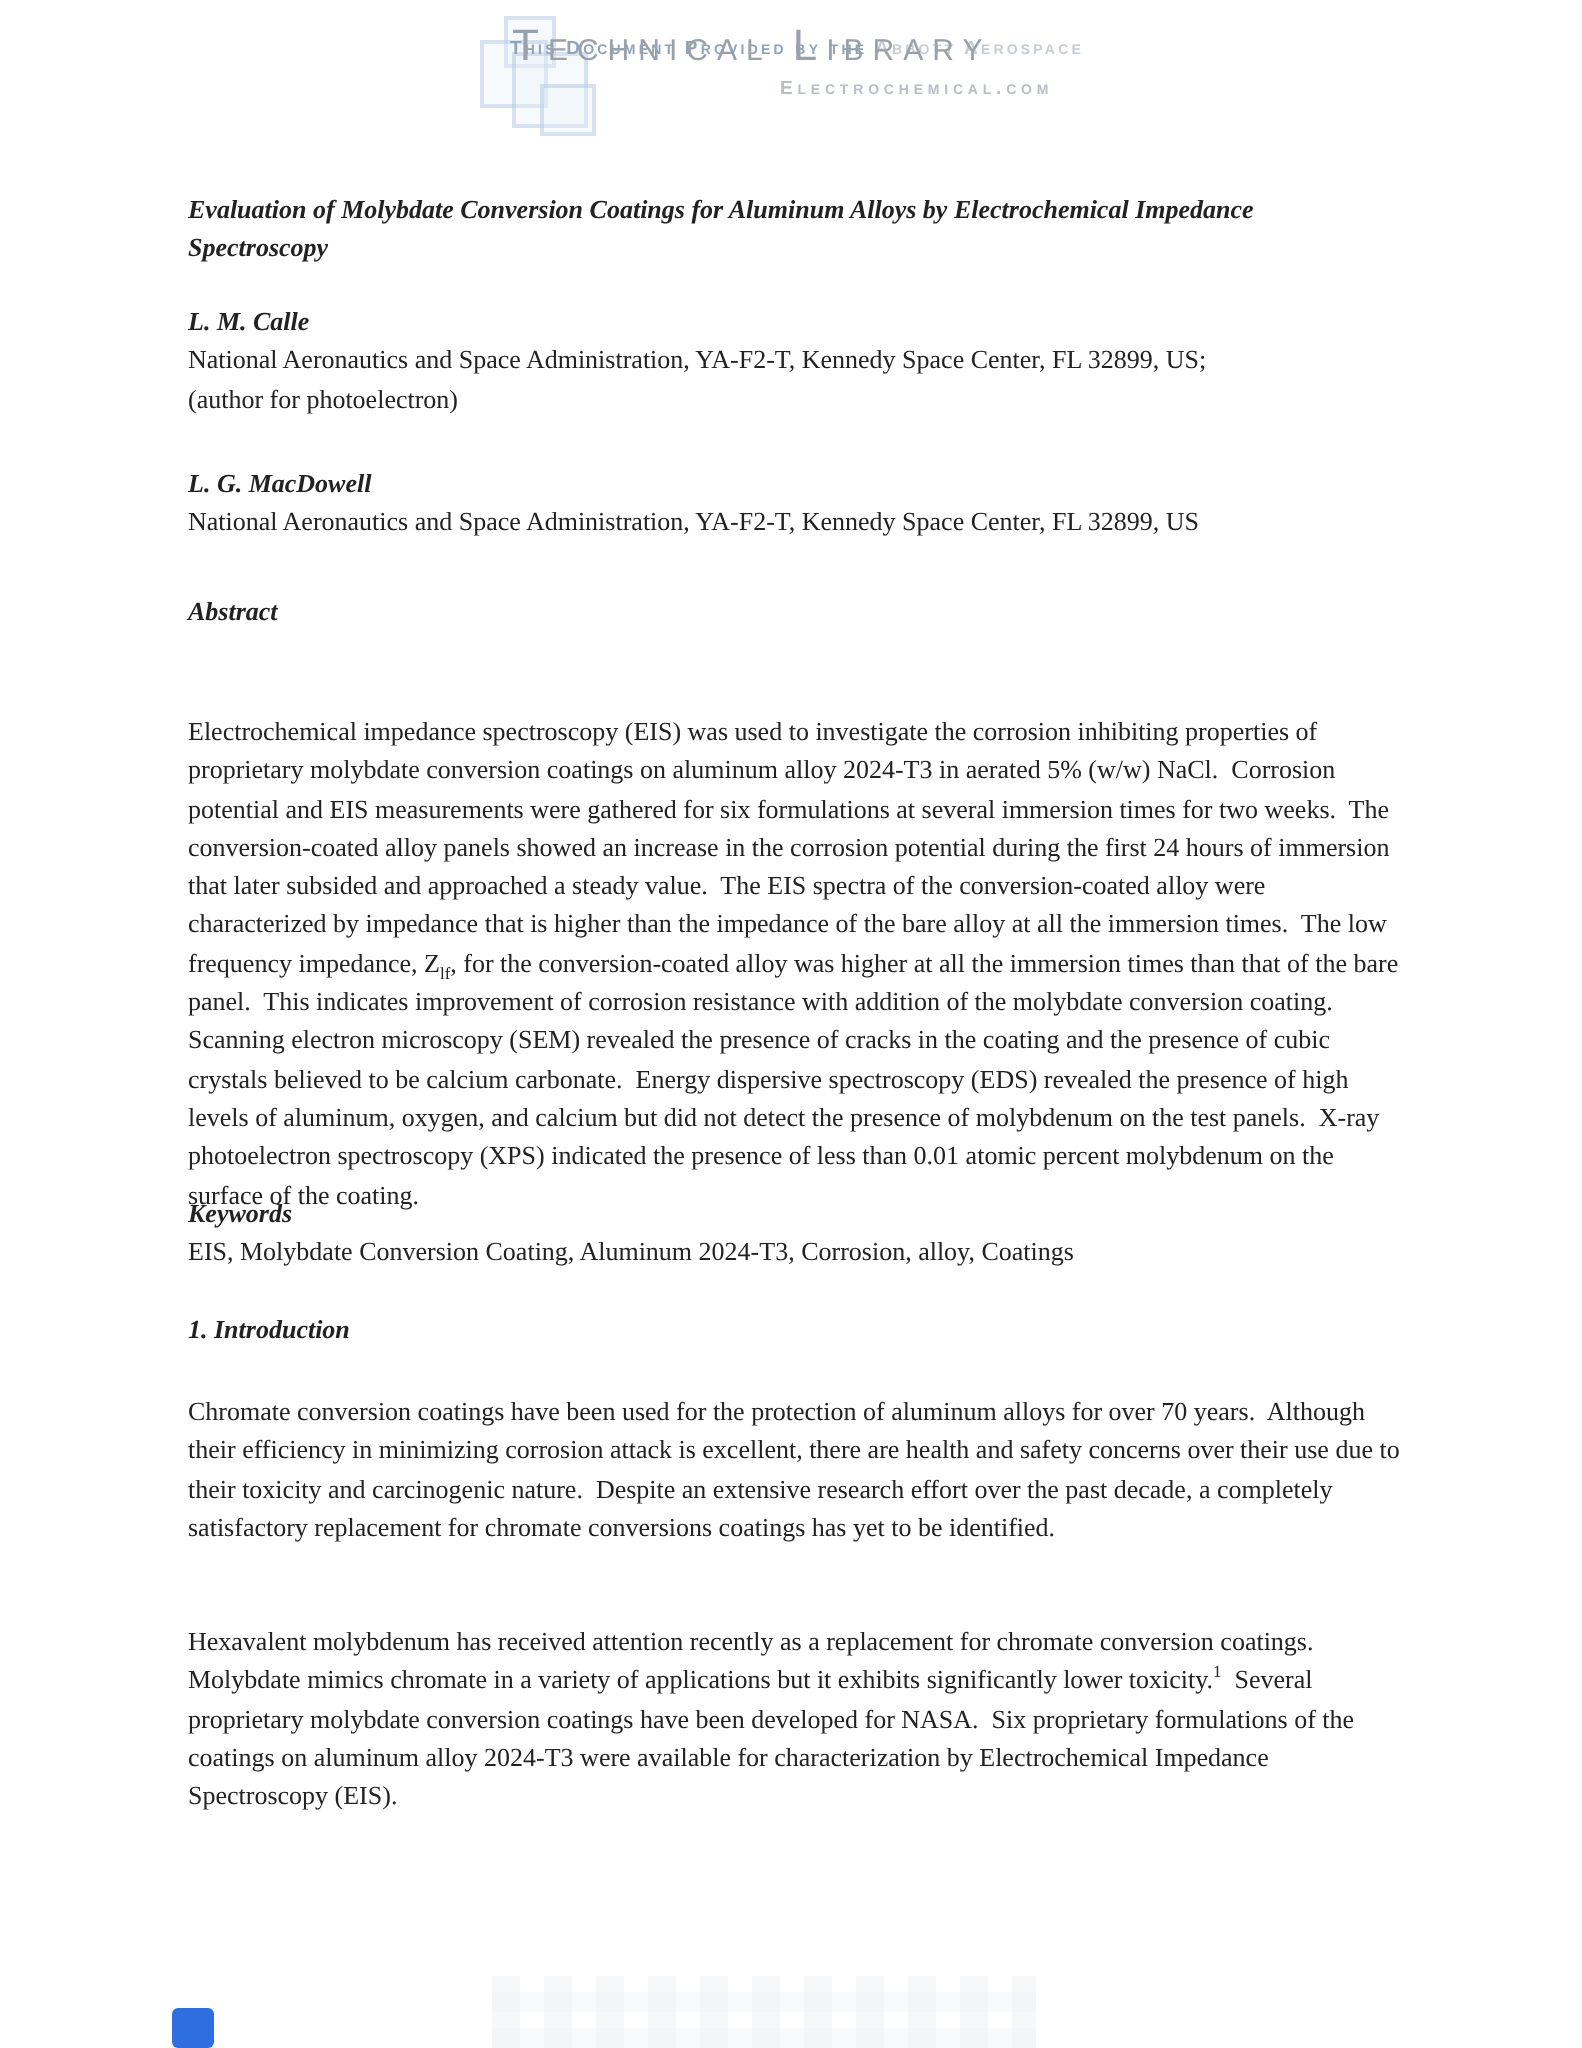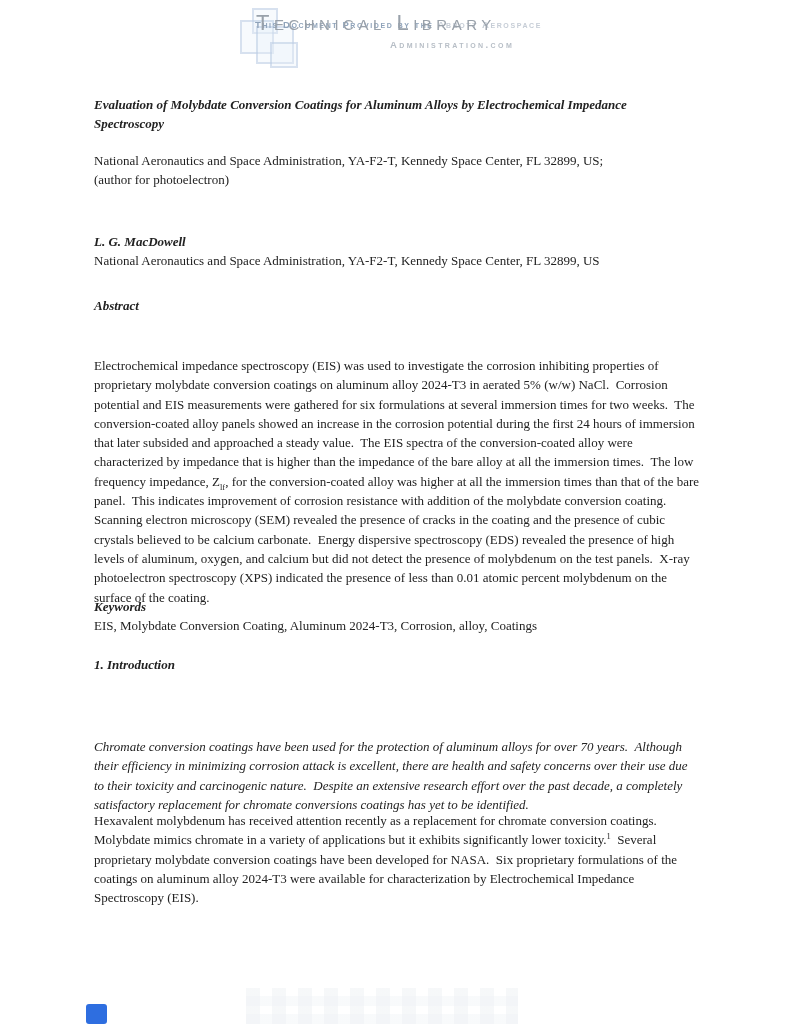--- a/index.html
+++ b/index.html
@@ -44,21 +44,21 @@
   sup{font-size:0.65em;line-height:0;}
   sub{font-size:0.65em;line-height:0;}
   #doc-title{top:95px;width:580px;}
   #author1{top:151px;}
   #author2{top:232px;}
   #abstract-h{top:296px;}
   #abstract-p{top:308px;margin-top:48px;}
   #keywords-h{top:597px;}
   #keywords-p{top:616px;}
   #intro-h{top:655px;}
-  #intro-p1{top:737px;font-style:italic;}
+  #intro-p1{top:696px;}
   #intro-p2{top:811px;}
   
   .watermark{
     position:absolute;left:246px;top:988px;width:272px;height:36px;
     background-image:
       repeating-linear-gradient(90deg, rgba(226,231,237,0.55) 0 14px, rgba(255,255,255,0) 14px 26px),
       repeating-linear-gradient(0deg, rgba(229,234,240,0.45) 0 10px, rgba(255,255,255,0) 10px 18px);
     opacity:0.55;
   }
   .viewer-btn{
@@ -74,26 +74,27 @@
     <div class="cube c1"></div>
     <div class="cube c2"></div>
     <div class="cube c3"></div>
     <div class="cube c4"></div>
   </div>
   <div class="hdr-tagline">
     <span style="color:#8fa3ba;">This Document Provided by the</span>
     <span style="color:#c6cdd6;">Abbott Aerospace</span>
   </div>
   <div class="hdr-title" style="color:#99a1aa;">Technical Library</div>
-  <div class="hdr-url" style="color:#b7bec6;">Administration.com</div>
+  <div class="hdr-url" style="color:#b7bec6;">Electrochemical.com</div>
 </div>
 
 <div class="blk bold" id="doc-title">Evaluation of Molybdate Conversion Coatings for Aluminum Alloys by Electrochemical Impedance Spectroscopy</div>
 
 <div class="blk" id="author1">
+  <div class="bold">L. M. Calle</div>
   <div>National Aeronautics and Space Administration, YA-F2-T, Kennedy Space Center, FL 32899, US;</div>
   <div>(author for photoelectron)</div>
 </div>
 
 <div class="blk" id="author2">
   <div class="bold">L. G. MacDowell</div>
   <div>National Aeronautics and Space Administration, YA-F2-T, Kennedy Space Center, FL 32899, US</div>
 </div>
 
 <div class="blk bold" id="abstract-h">Abstract</div>

